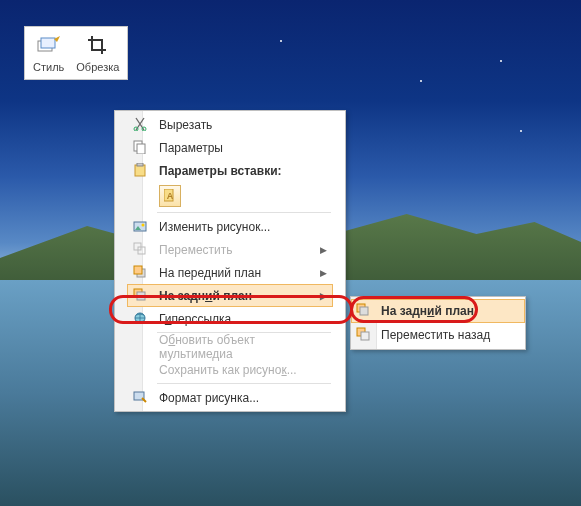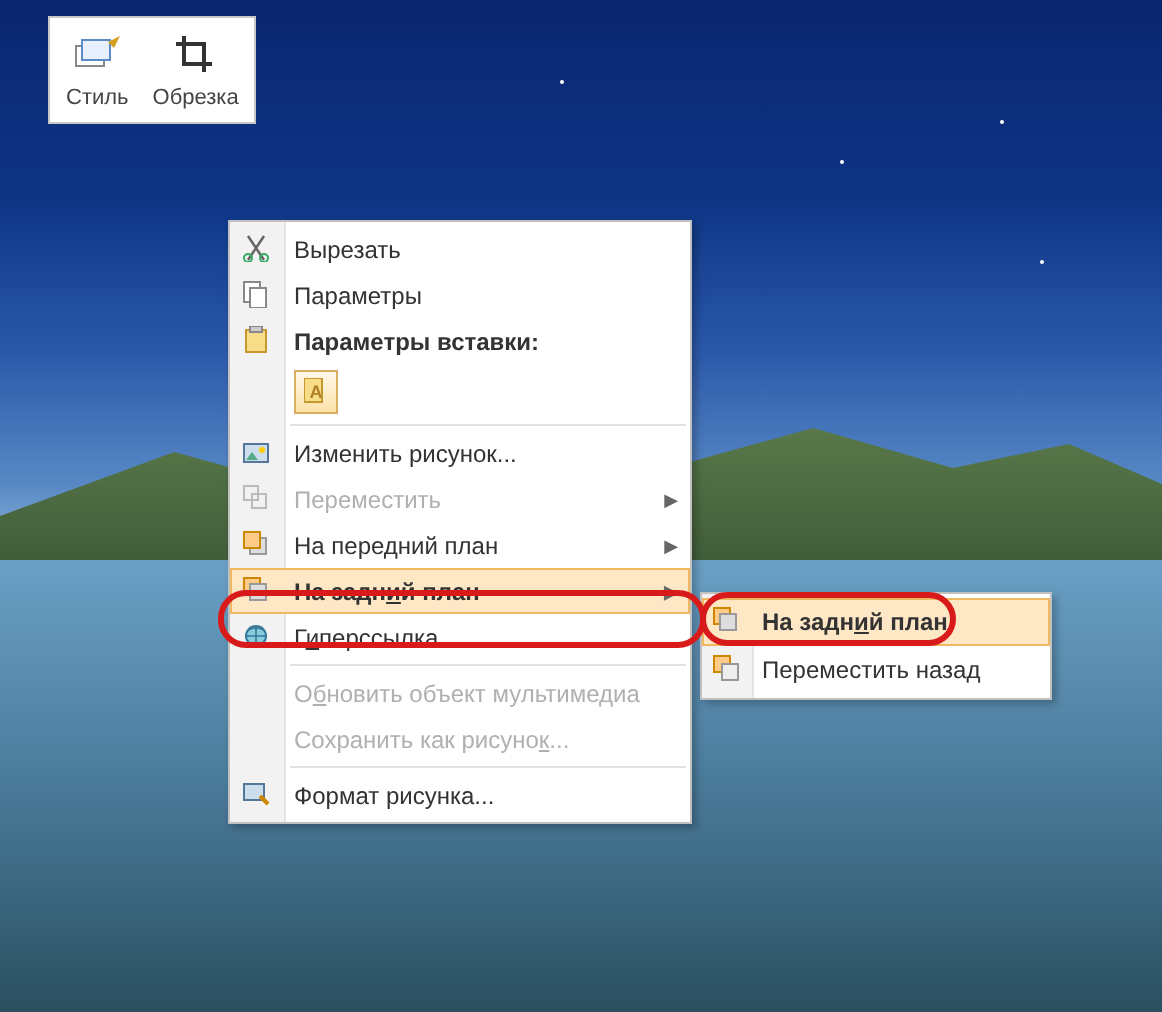--- a/index.html
+++ b/index.html
@@ -16,36 +16,36 @@
   background: linear-gradient(to bottom, #5a7a4a 0%, #3d5a38 100%);
   clip-path: polygon(0 60%, 15% 20%, 25% 40%, 40% 10%, 55% 35%, 70% 5%, 82% 30%, 92% 15%, 100% 40%, 100% 100%, 0 100%);
 }
 .water {
   position: absolute; left: 0; right: 0; top: 280px; bottom: 0;
   background: linear-gradient(to bottom, #6aa0c5 0%, #4a7a9a 50%, #2a5060 100%);
 }
 .star { position: absolute; width: 2px; height: 2px; background: #fff; border-radius: 50%; }
 
 .ribbon {
-  position: absolute; top: 8px; left: 24px;
+  position: absolute; top: 26px; left: 24px;
   background: #fff; border: 1px solid #c8c8c8;
   display: flex; padding: 4px 2px;
 }
 .ribbon-btn {
   display: flex; flex-direction: column; align-items: center;
   padding: 2px 6px; gap: 2px; cursor: pointer;
 }
 .ribbon-btn .icon-box { width: 26px; height: 26px; display: flex; align-items: center; justify-content: center; }
 .ribbon-btn span { font-size: 11px; color: #444; }
 
 .ctx {
   position: absolute; top: 110px; left: 114px; width: 232px;
   background: #fff; border: 1px solid #c0c0c0;
   box-shadow: 2px 2px 4px rgba(0,0,0,0.25);
-  padding: 2px 0;
+  padding: 2px 12px;
 }
 .ctx-iconcol {
   position: absolute; left: 0; top: 0; bottom: 0; width: 28px;
   background: #f2f2f2; border-right: 1px solid #e4e4e4;
 }
 .ctx-item {
   position: relative; height: 23px;
   display: flex; align-items: center;
   padding-left: 32px; padding-right: 18px;
   color: #333;

